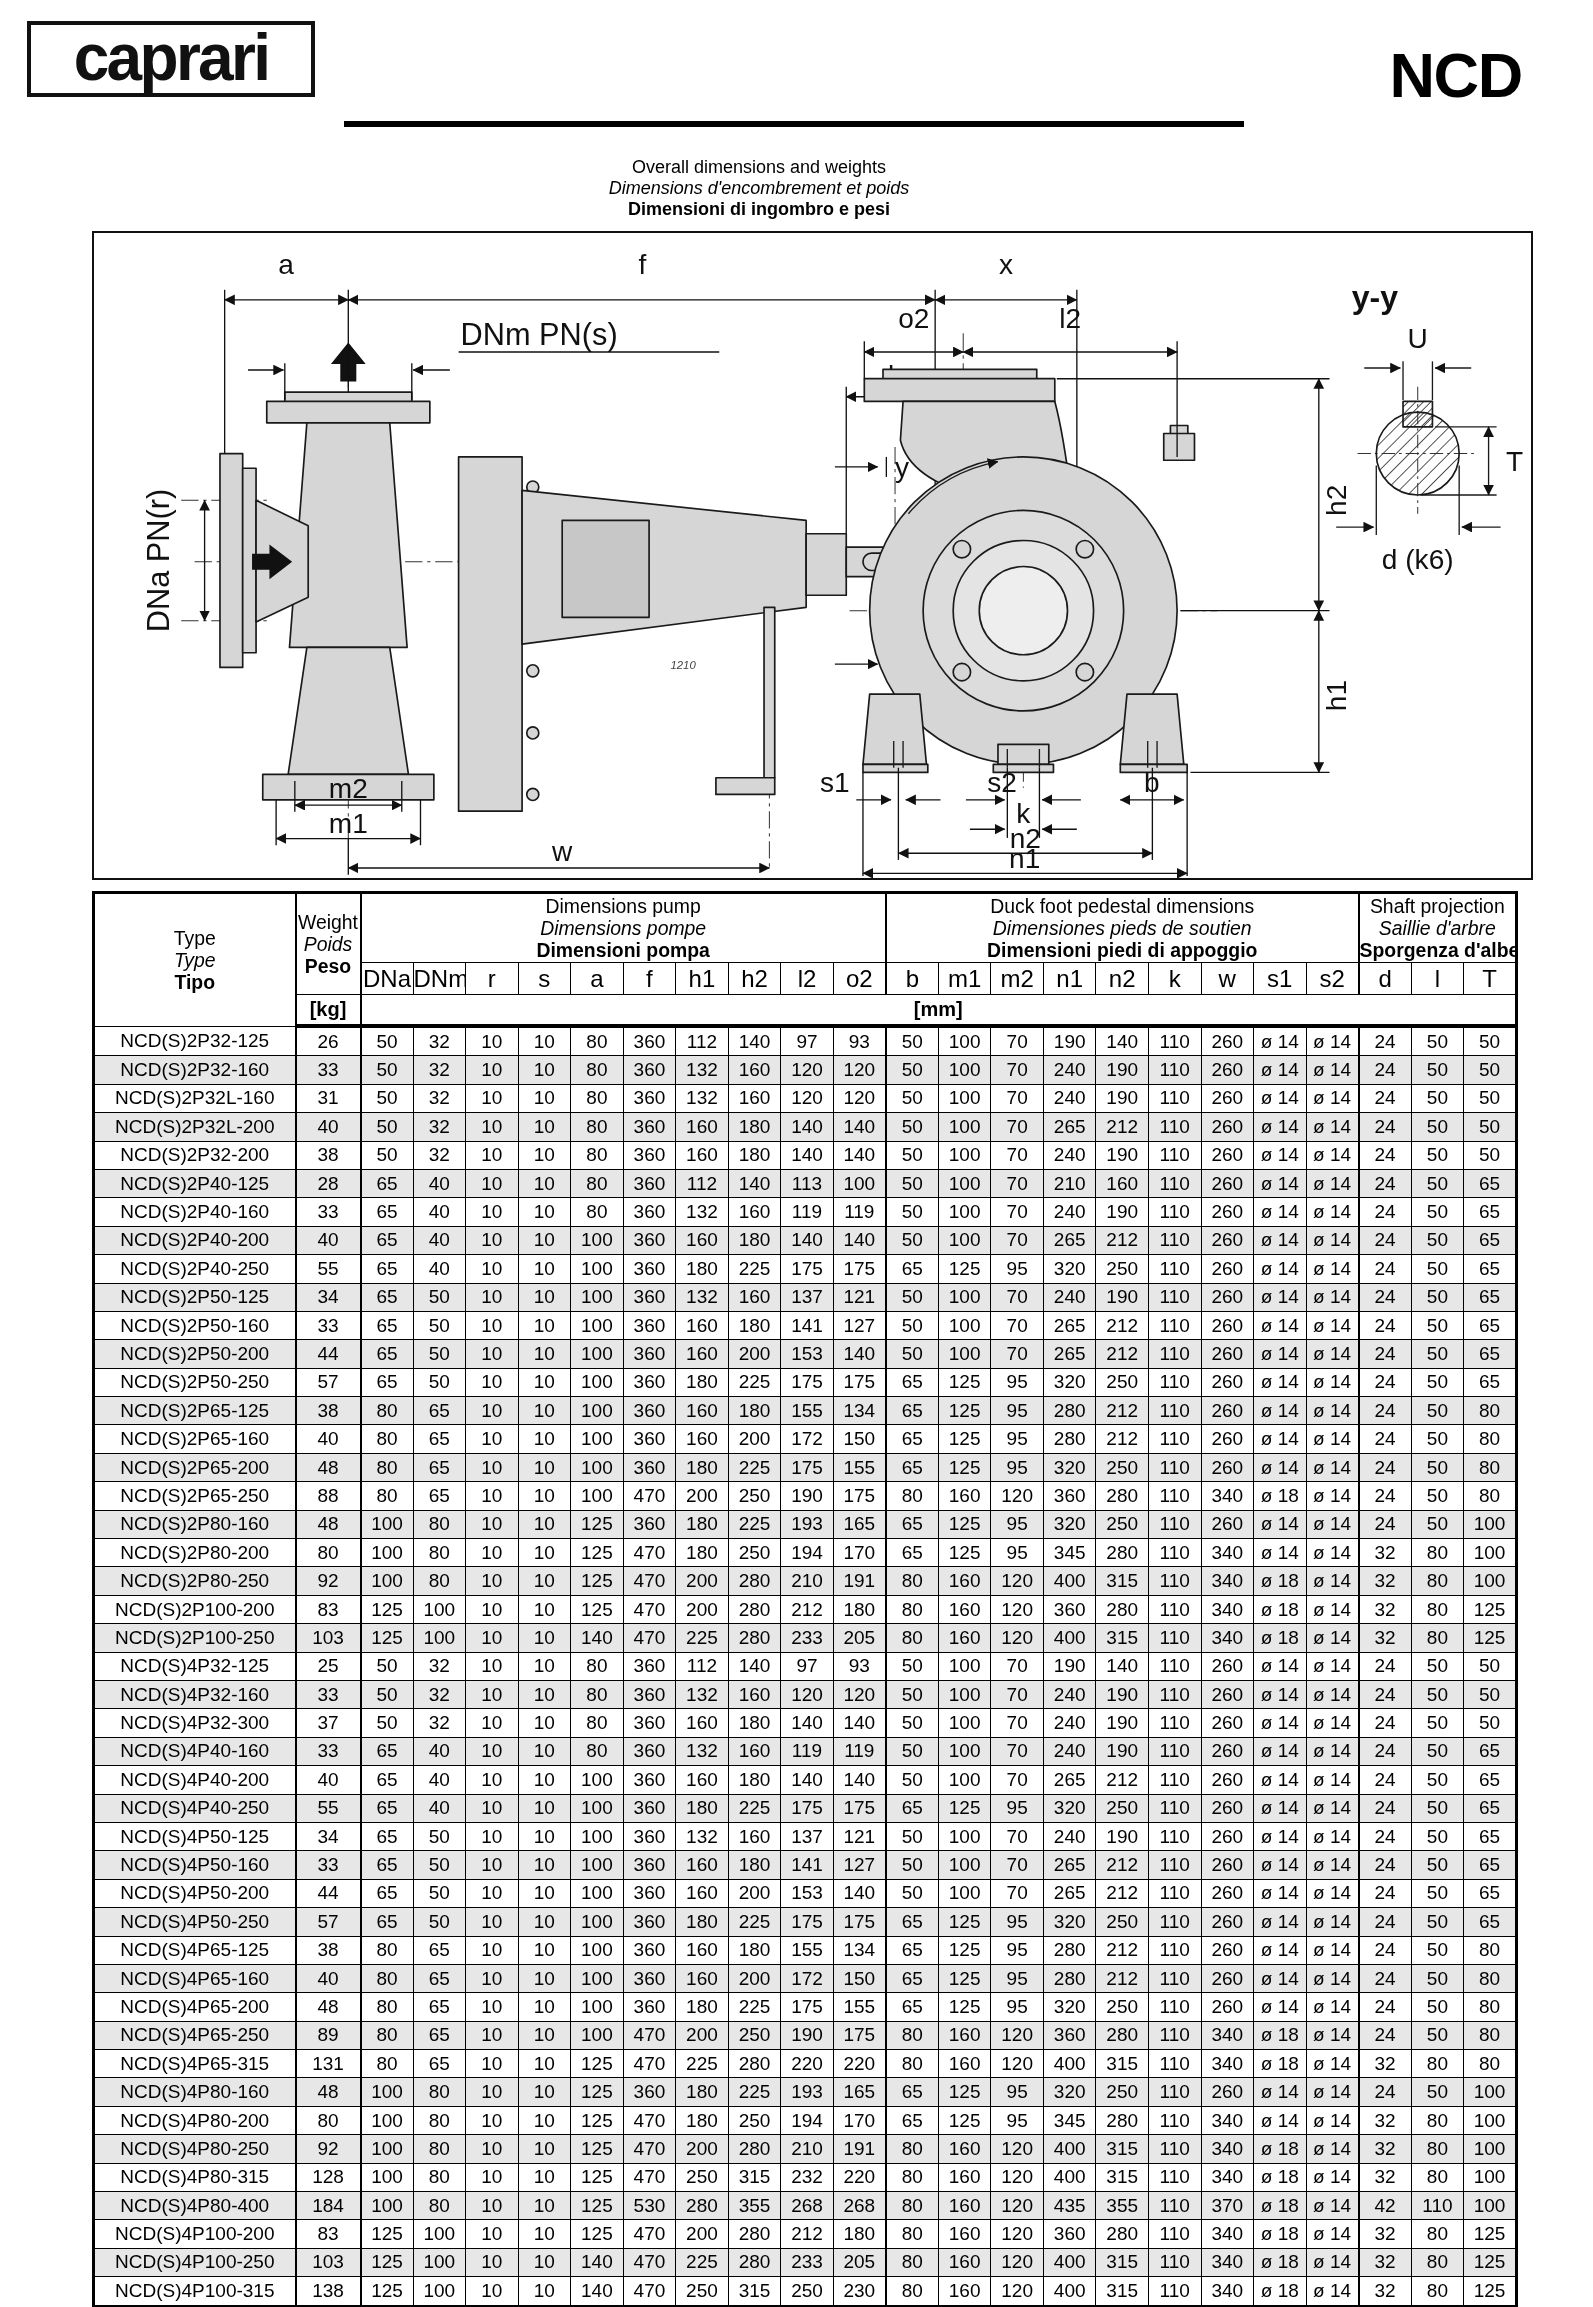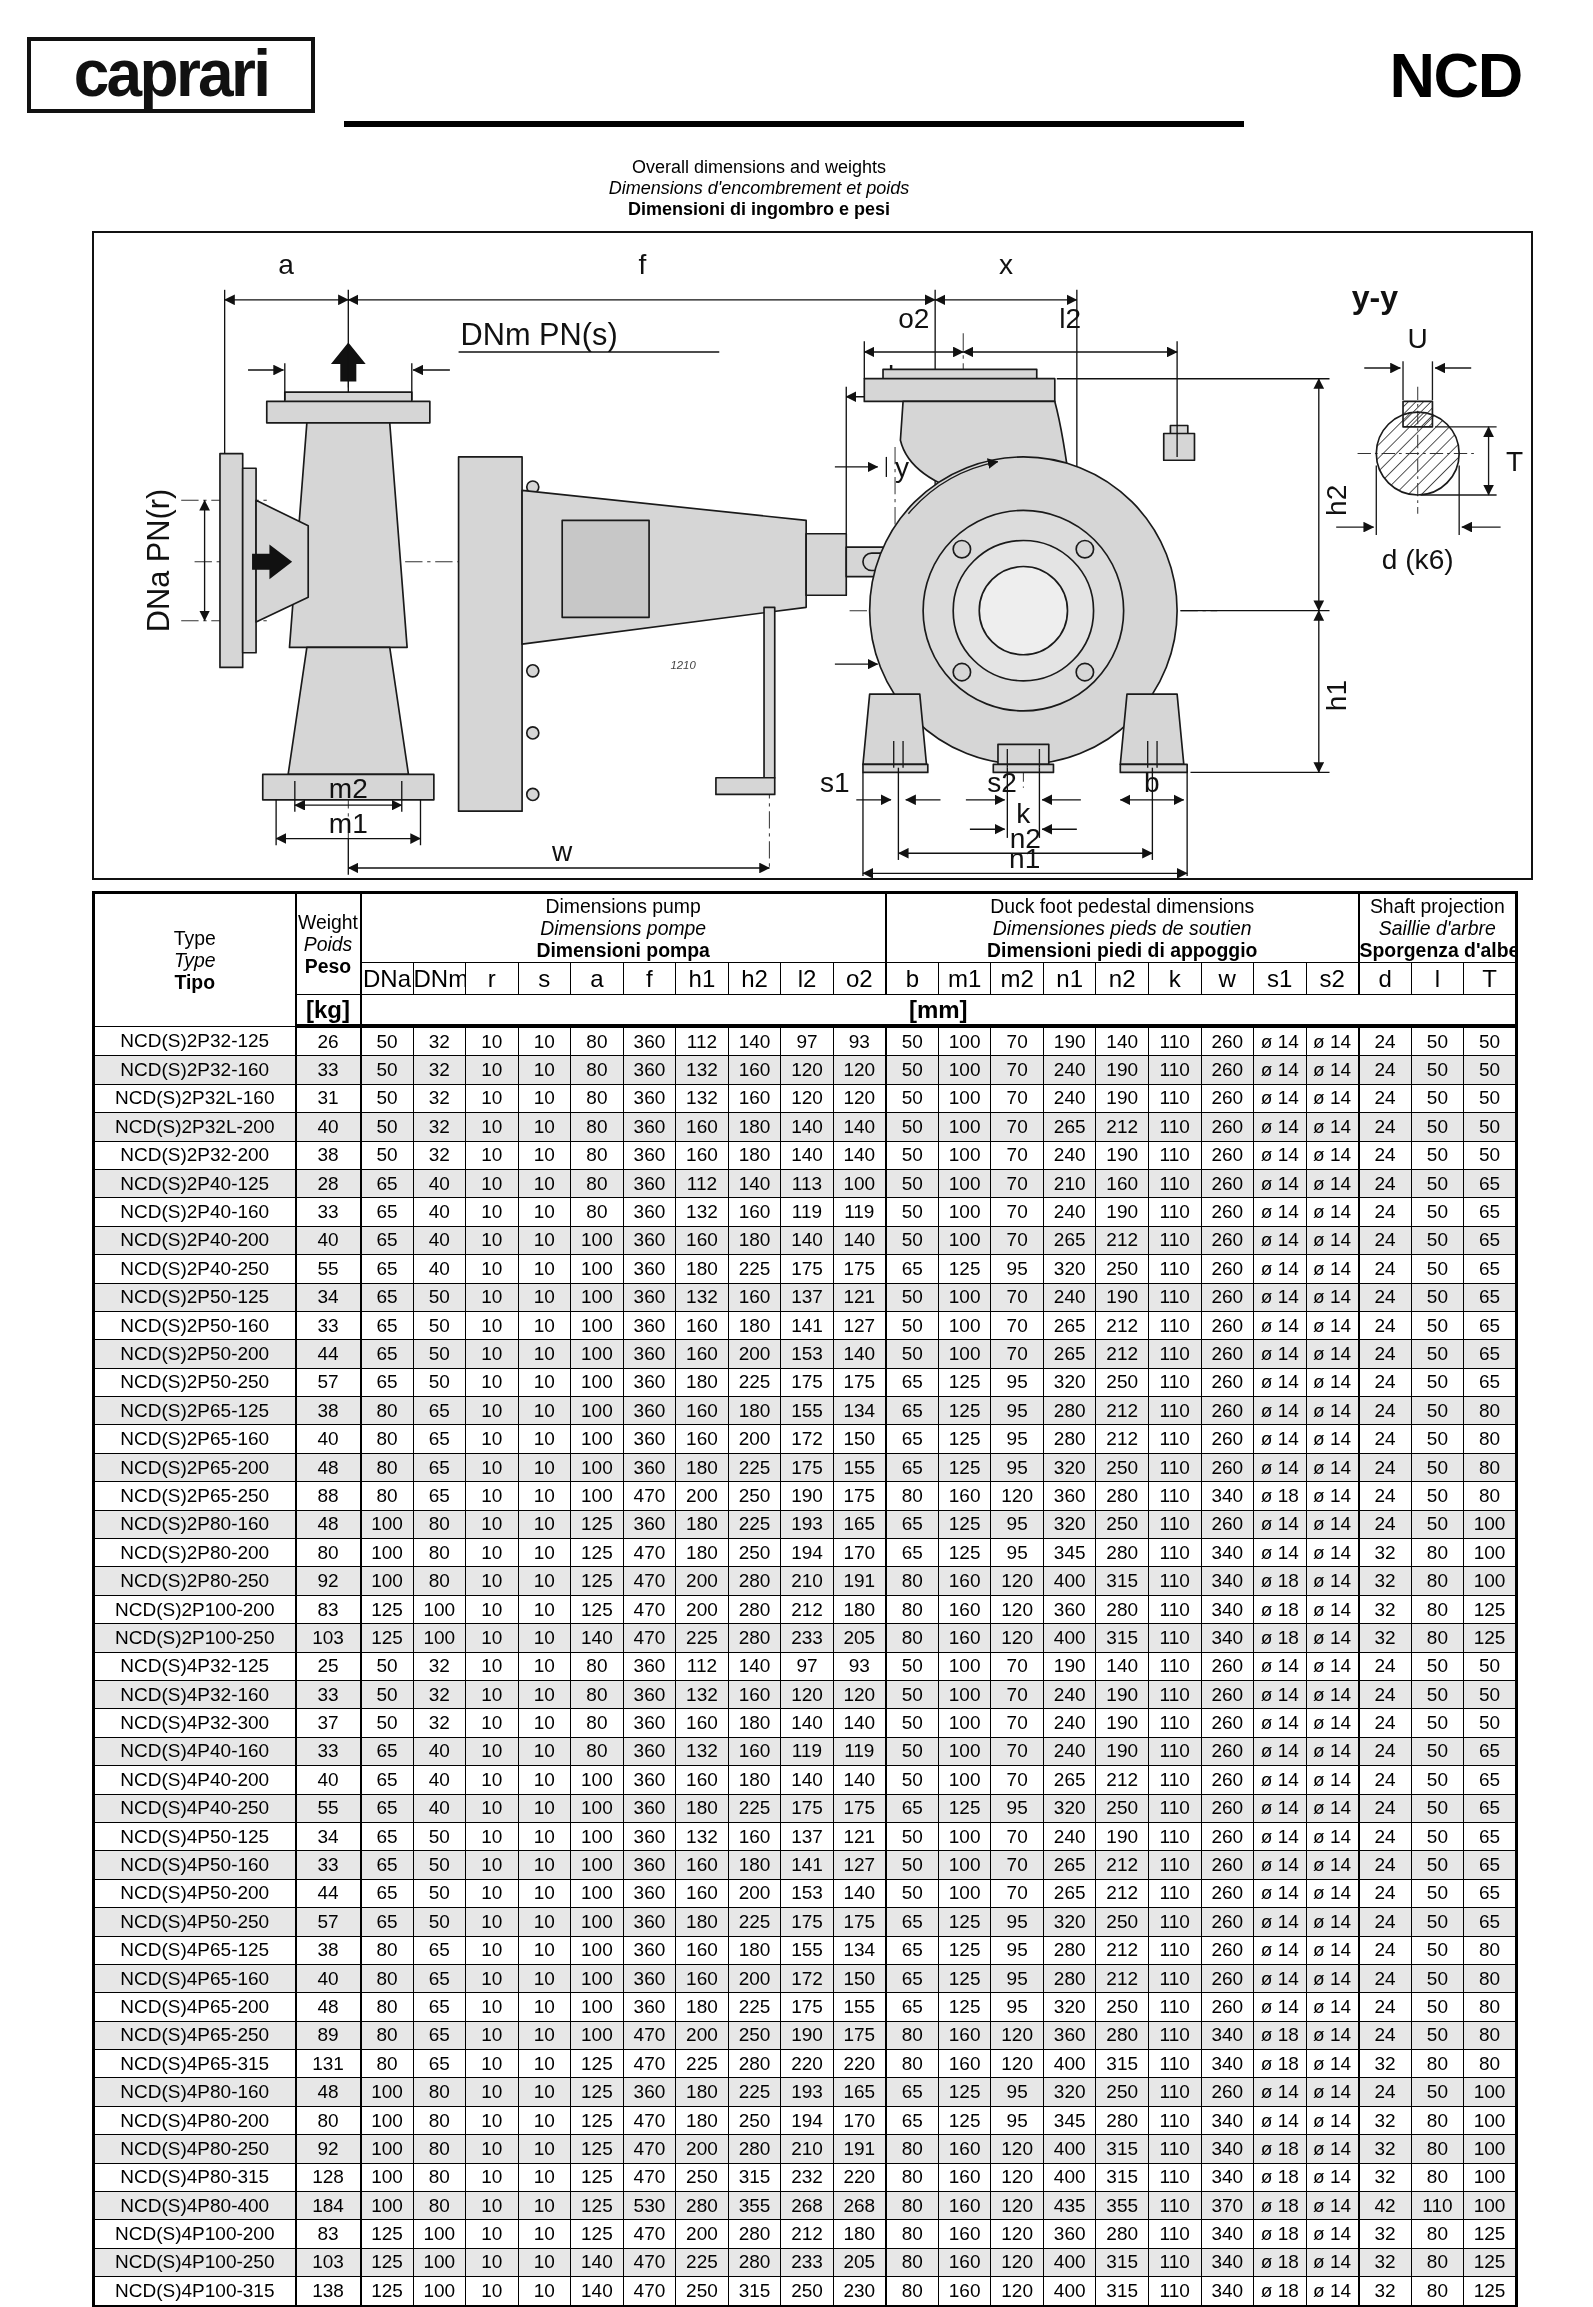--- a/index.html
+++ b/index.html
@@ -1,21 +1,21 @@
 <!DOCTYPE html>
 <html style="font-size:10.7px"><head>
 <meta charset="utf-8">
 <style>
   html,body{margin:0;padding:0;background:#888;}
   .page{position:relative;width:1594px;height:2307px;background:#fff;
         font-family:"Liberation Sans", sans-serif;color:#000;overflow:hidden;}
 
   
   .logo-box{position:absolute;left:27px;top:21.4px;width:280px;height:68px;
-            border:4.7px solid #111;display:flex;align-items:center;justify-content:center;margin-top:16px;}
+            border:4.7px solid #111;display:flex;align-items:center;justify-content:center;}
   .logo-text{font-size:64px;font-weight:700;letter-spacing:-2.7px;color:#111;
              transform:scaleY(1.04);line-height:1;margin-top:-4px;}
   .h-rule{position:absolute;left:344px;top:121px;width:900px;height:6px;background:#000;}
   .title-block{position:absolute;left:525px;top:131px;width:468px;text-align:center;
                font-size:18px;line-height:21px;}
   .title-en{font-weight:400;margin-top:26px;}
   .title-fr{font-style:italic;}
   .title-it{font-weight:700;}
   .model{position:absolute;left:1344px;top:39px;width:178px;text-align:right;
          font-size:63px;font-weight:700;letter-spacing:-1.3px;color:#000;}
@@ -31,21 +31,21 @@
 
   
   .dim-table{position:absolute;left:92px;top:891px;width:1426px;
              border-collapse:collapse;table-layout:fixed;
              border:3.3px solid #000;}
   .dim-table th,.dim-table td{border:1.3px solid #000;text-align:center;vertical-align:middle;
              padding:0;overflow:hidden;white-space:nowrap;}
   .col-type{width:202px;} .col-weight{width:65px;}
   .h-top th{height:68px;background:#fff;}
   .h-letters th{height:31px;font-size:24px;font-weight:400;background:#fff;}
-  .h-units th{height:29px;font-size:24px;font-weight:700;background:#fff;border-bottom:4px solid #000;}
+  .h-units th{height:29px;font-size:20px;font-weight:700;background:#fff;border-bottom:4px solid #000;}
   .hdr-line{display:block;font-size:19.4px;line-height:22px;font-weight:400;}
   .hdr-fr{font-style:italic;} .hdr-it{font-weight:700;}
   .gb-l{border-left:2px solid #000 !important;}
   .type-cell{border-right:2px solid #000 !important;margin-top:28px;}
   #table-body td{height:27.4px;font-size:19px;}
   #table-body tr:nth-child(even) td{background:#e7e7e7;}
   #table-body tr:nth-child(odd) td{background:#ffffff;}
 </style>
 </head>
 <body>

